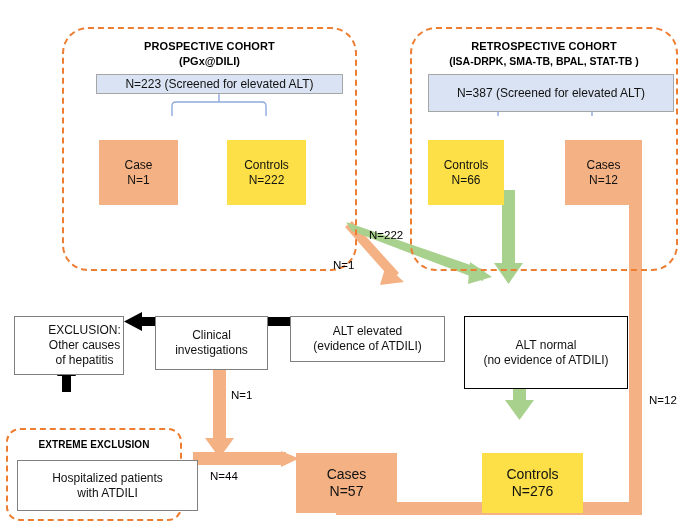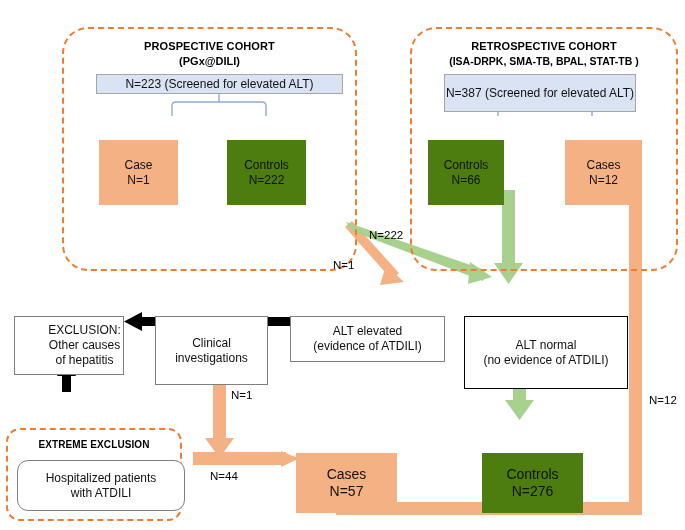--- a/index.html
+++ b/index.html
@@ -11,21 +11,21 @@
 
   
   .cohort-box{border:2.5px dashed #ED7D31;border-radius:26px;background:transparent;}
   .pheno-box{border:2px dashed #ED7D31;border-radius:14px;background:transparent;}
 
   .cohort-title{font-weight:bold;font-size:11px;letter-spacing:.1px;color:#000;}
   .cohort-sub{font-weight:bold;font-size:11px;color:#000;}
 
   .screen-box{background:#DAE3F3;border:1.5px solid #A6A6A6;font-size:12px;color:#111;}
   .orange-box{background:#F4B183;border:none;font-size:12px;color:#111;}
-  .green-box{background:#4d7c0f;border:none;font-size:12px;color:#111;}
+  .green-box{background:#fde047;border:none;font-size:12px;color:#111;}
   .white-box{background:#ffffff;border:1.5px solid #7F7F7F;font-size:12px;color:#111;}
   .white-box-dark{background:#ffffff;border:1.7px solid #000000;font-size:12px;color:#111;}
   .inner-pheno{background:#ffffff;border:1.3px solid #808080;font-size:12px;color:#111;}
 
   .lbl{position:absolute;font-size:11.5px;color:#000;white-space:nowrap;}
 
   svg.overlay{position:absolute;left:0;top:0;width:685px;height:530px;pointer-events:none;}
 
   .stack{display:flex;flex-direction:column;align-items:center;justify-content:center;width:100%;}
 </style>
@@ -122,21 +122,21 @@
       <span>Controls</span>
       <span>N=222</span>
     </div>
   </div>
 
   <div class="node cohort-box" style="left:410px;top:3px;width:268px;height:244px;"></div>
 
   <div class="node cohort-title" style="left:410px;top:16px;width:268px;height:14px;">RETROSPECTIVE COHORT</div>
   <div class="node cohort-sub" style="left:405px;top:31px;width:278px;height:14px;font-size:10.5px;">(ISA-DRPK, SMA-TB, BPAL, STAT-TB )</div>
 
-  <div class="node screen-box" style="left:444px;top:50px;width:192px;height:38px;">N=387 (Screened for elevated ALT)</div>
+  <div class="node screen-box" style="left:428px;top:50px;width:246px;height:38px;">N=387 (Screened for elevated ALT)</div>
 
   <div class="node green-box" style="left:428px;top:116px;width:76px;height:65px;">
     <div class="stack">
       <span>Controls</span>
       <span>N=66</span>
     </div>
   </div>
 
   <div class="node orange-box" style="left:565px;top:116px;width:77px;height:65px;">
     <div class="stack">
@@ -152,21 +152,21 @@
   <div class="lbl" style="left:649px;top:394px;">N=12</div>
 
   <div class="node white-box" style="left:14px;top:292px;width:110px;height:59px;padding-left:31px;">
     <div class="stack">
       <span>EXCLUSION:</span>
       <span>Other causes</span>
       <span>of hepatitis</span>
     </div>
   </div>
 
-  <div class="node white-box" style="left:155px;top:292px;width:113px;height:69px;">
+  <div class="node white-box" style="left:155px;top:292px;width:113px;height:54px;">
     <div class="stack">
       <span>Clinical</span>
       <span>investigations</span>
     </div>
   </div>
 
   <div class="node white-box" style="left:290px;top:292px;width:155px;height:46px;">
     <div class="stack">
       <span>ALT elevated</span>
       <span>(evidence of ATDILI)</span>
@@ -175,21 +175,21 @@
 
   <div class="node white-box-dark" style="left:464px;top:292px;width:164px;height:73px;">
     <div class="stack">
       <span>ALT normal</span>
       <span>(no evidence of ATDILI)</span>
     </div>
   </div>
 
   <div class="node pheno-box" style="left:6px;top:404px;width:176px;height:93px;"></div>
   <div class="node cohort-title" style="left:6px;top:414px;width:176px;height:14px;font-size:10px;">EXTREME EXCLUSION</div>
-  <div class="node inner-pheno" style="left:17px;top:436px;width:168px;height:51px;border-radius:11px;">
+  <div class="node inner-pheno" style="left:17px;top:436px;width:181px;height:51px;">
     <div class="stack">
       <span>Hospitalized patients</span>
       <span>with ATDILI</span>
     </div>
   </div>
 
   <div class="node orange-box" style="left:296px;top:429px;width:101px;height:60px;font-size:14px;">
     <div class="stack">
       <span>Cases</span>
       <span>N=57</span>

